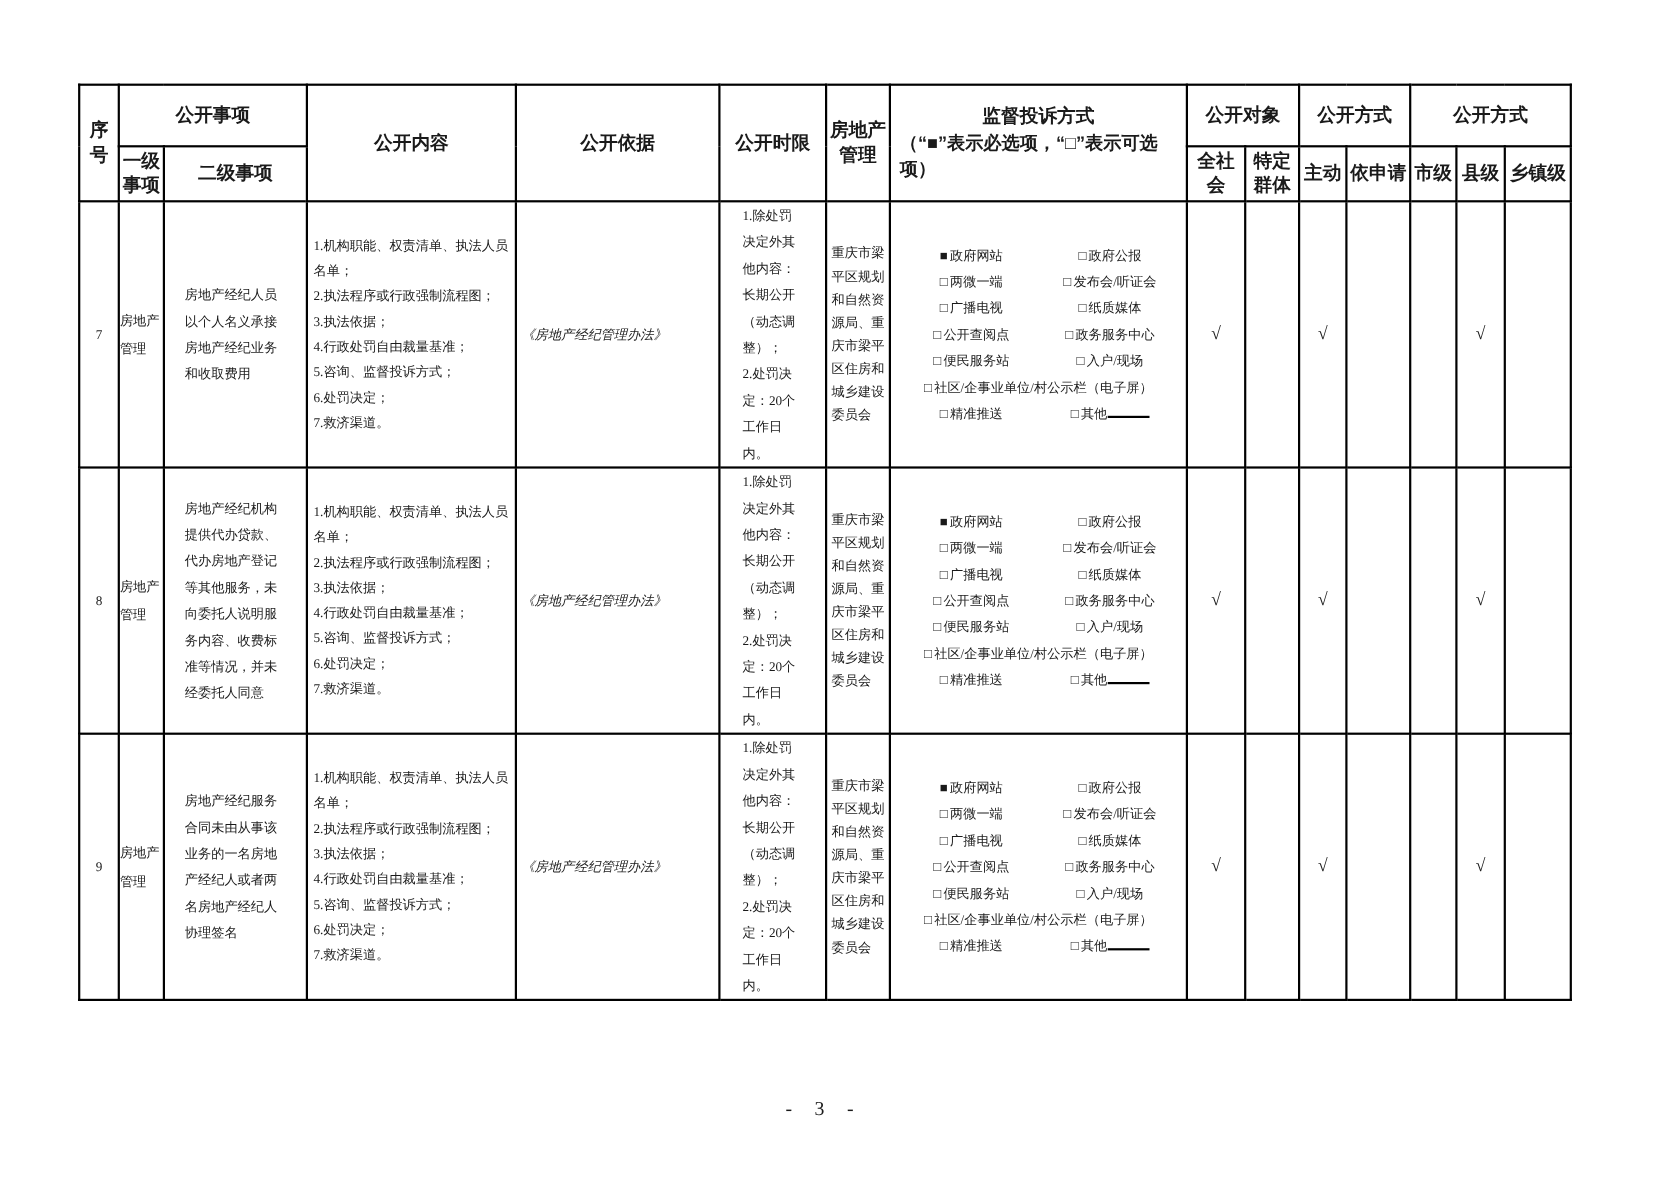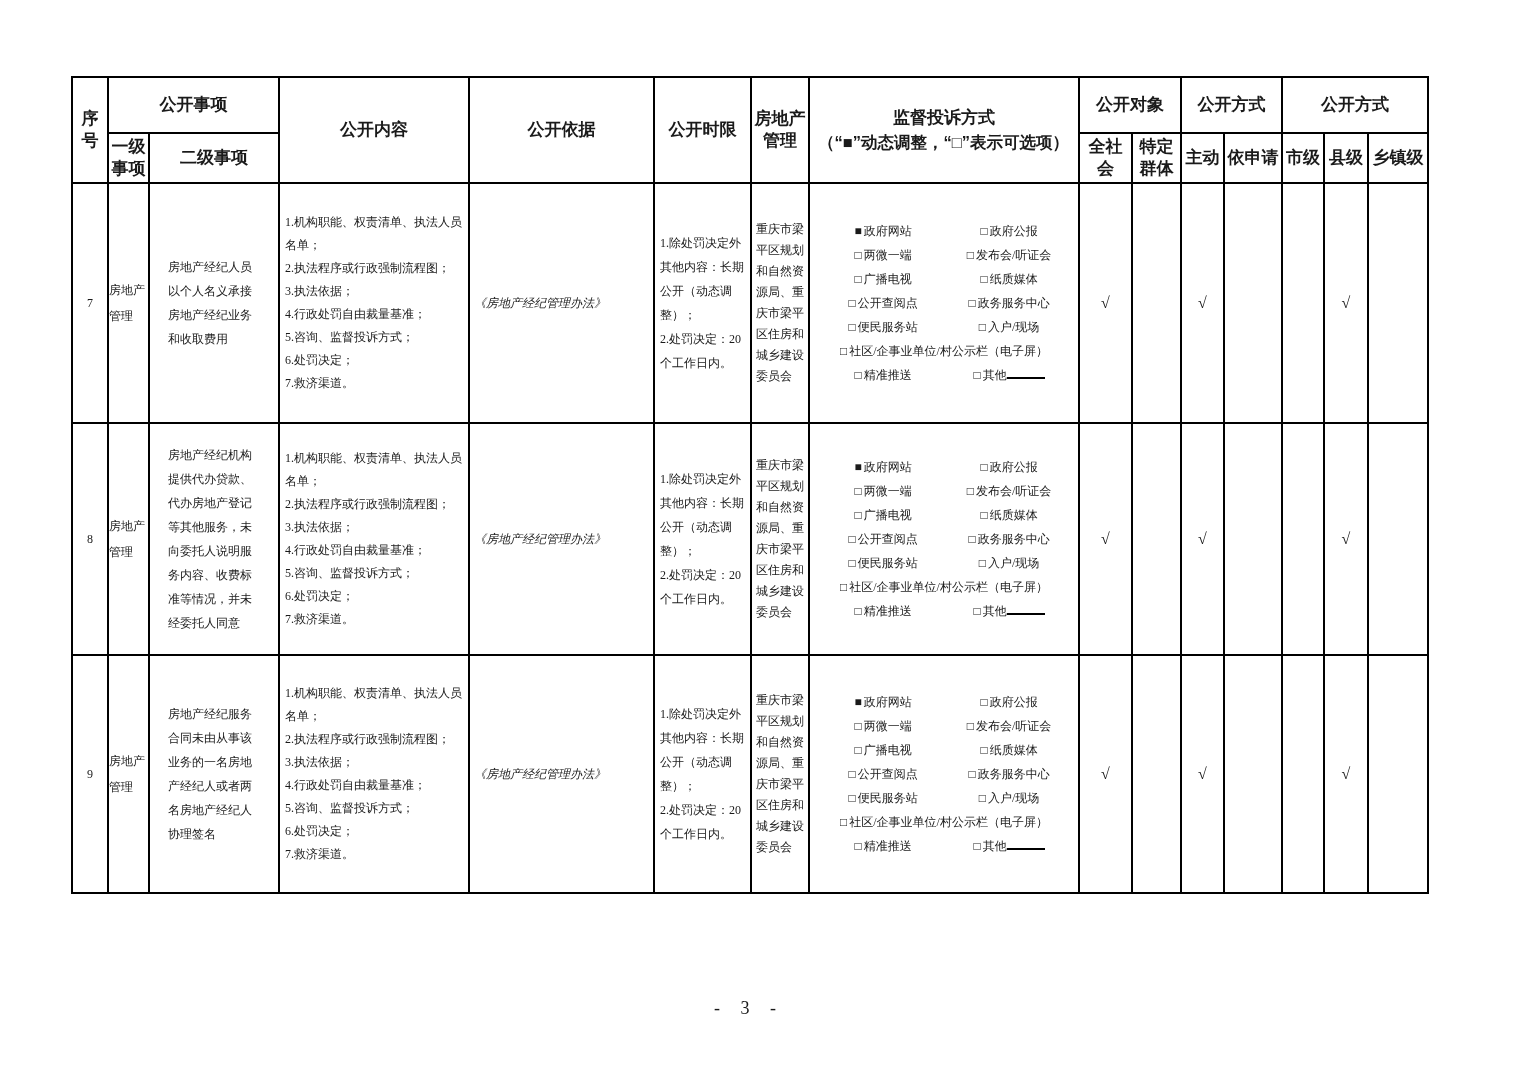--- a/index.html
+++ b/index.html
@@ -43,21 +43,21 @@
   
   tr.brow7 { height: 240px; }
   tr.brow8 { height: 232px; }
   tr.brow9 { height: 238px; }
   td { font-size: 12px; }
   td.c-seq   { text-align: center; }
   td.c-l1    { text-align: left; line-height: 26px; padding: 0 0; margin-top: 20px; }
   td.c-l2    { text-align: left; line-height: 24px; padding: 0 18px; }
   td.c-content { text-align: left; line-height: 23px; padding: 0 5px; white-space: pre-line; }
   td.c-basis { text-align: left; padding: 0 4px; font-style: italic; }
-  td.c-time  { text-align: left; line-height: 24px; padding: 0 5px; white-space: pre-line; margin-top: 40px; }
+  td.c-time  { text-align: left; line-height: 24px; padding: 0 20px; white-space: pre-line; margin-top: 40px; }
   td.c-subject { text-align: left; line-height: 21px; padding: 0 4px; }
   td.c-channels { text-align: left; padding: 0 8px; }
   td.c-mark { text-align: center; font-size: 16px; }
   .channel-list {
     display: grid;
     grid-template-columns: 130px 1fr;
     line-height: 24px;
   }
   .channel-item { display: block; text-align: center; }
   .channel-item.wide { grid-column: 1 / -1; }
@@ -103,21 +103,21 @@
     <thead>
       <tr class="hrow1">
         <th rowspan="2">序号</th>
         <th colspan="2">公开事项</th>
         <th rowspan="2">公开内容</th>
         <th rowspan="2">公开依据</th>
         <th rowspan="2">公开时限</th>
         <th rowspan="2">房地产管理</th>
         <th rowspan="2" class="h-channels">
           <div class="channels-title">监督投诉方式</div>
-          <div class="channels-note">（“■”动态调整，“□”表示可选项）</div>
+          <div class="channels-note">（“■”表示必选项，“□”表示可选项）</div>
         </th>
         <th colspan="2">公开对象</th>
         <th colspan="2">公开方式</th>
         <th colspan="3">公开方式</th>
       </tr>
       <tr class="hrow2">
         <th>一级事项</th>
         <th>二级事项</th>
         <th>全社会</th>
         <th>特定群体</th>

